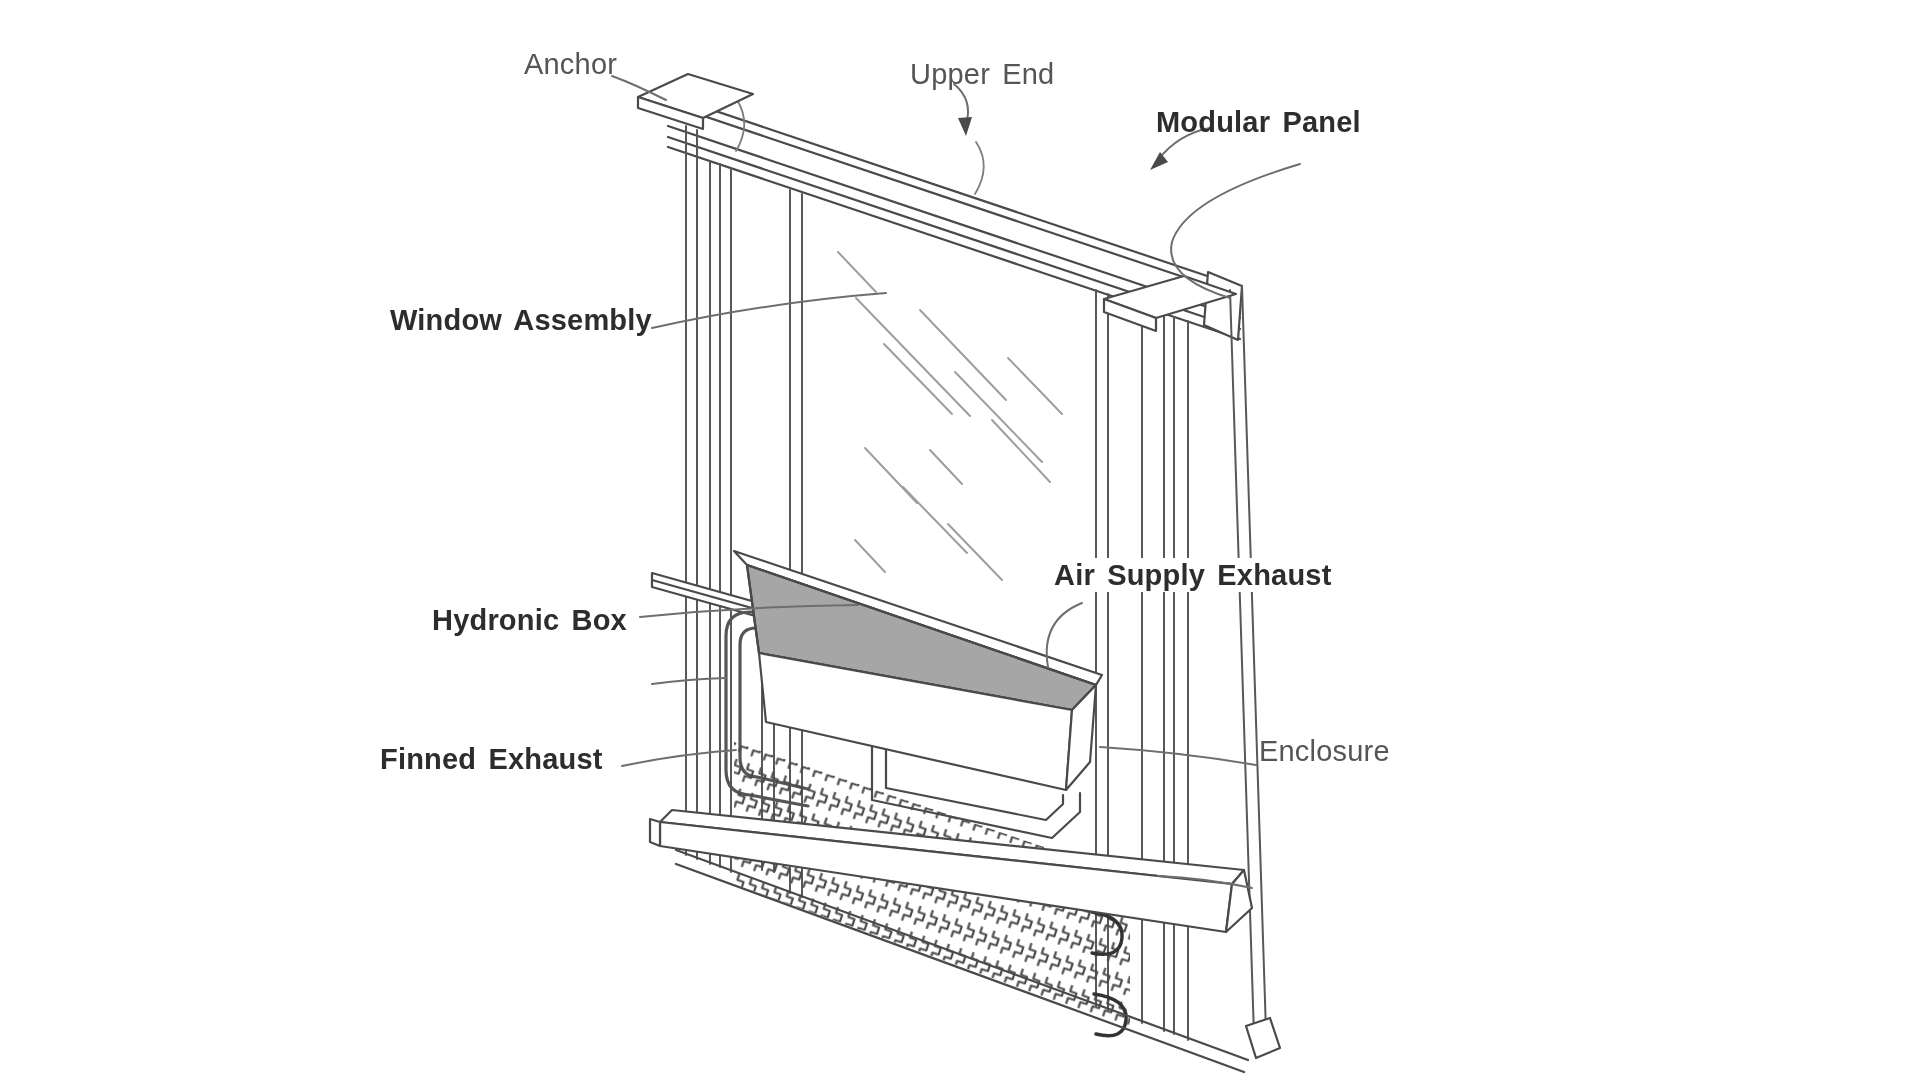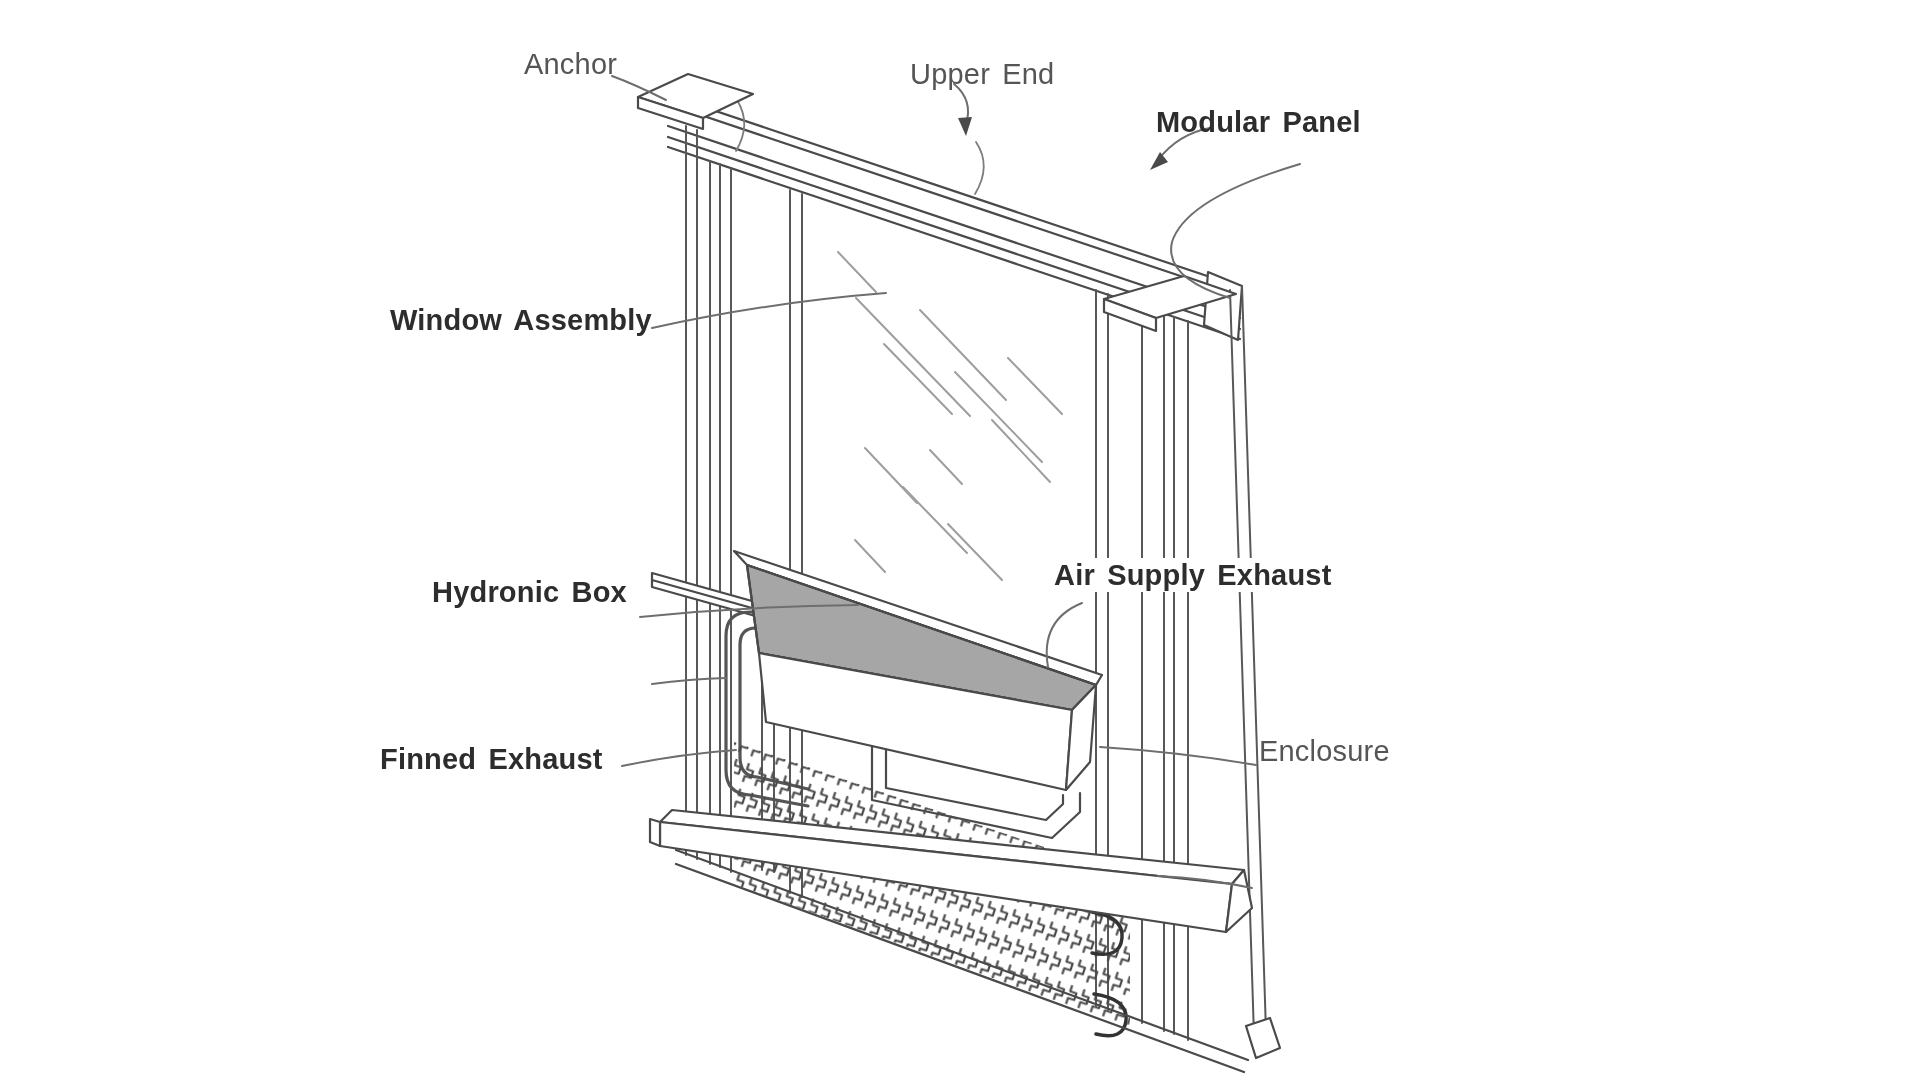--- a/index.html
+++ b/index.html
@@ -152,16 +152,16 @@
       <path class="ld" d="M1256 765 Q1180 752 1100 747"></path>
       <path class="ld" d="M1252 888 Q1205 878 1158 876"></path>
     </g>
   </svg>
 
   <div class="label reg" style="left:524px;top:49px;">Anchor</div>
   <div class="label reg" style="left:910px;top:46px;margin-top:13px;">Upper End</div>
   <div class="label bold" style="left:1156px;top:107px;">Modular Panel</div>
   <div class="label bold" style="left:390px;top:305px;">Window Assembly</div>
   <div class="label bold onart" style="left:1046px;top:558px;">Air Supply Exhaust</div>
-  <div class="label bold" style="left:432px;top:577px;">Hydronic Box</div>
+  <div class="label bold" style="left:432px;top:605px;">Hydronic Box</div>
   <div class="label bold" style="left:380px;top:744px;">Finned Exhaust</div>
   <div class="label reg" style="left:1259px;top:736px;">Enclosure</div>
 </div>
 
 </body></html>

